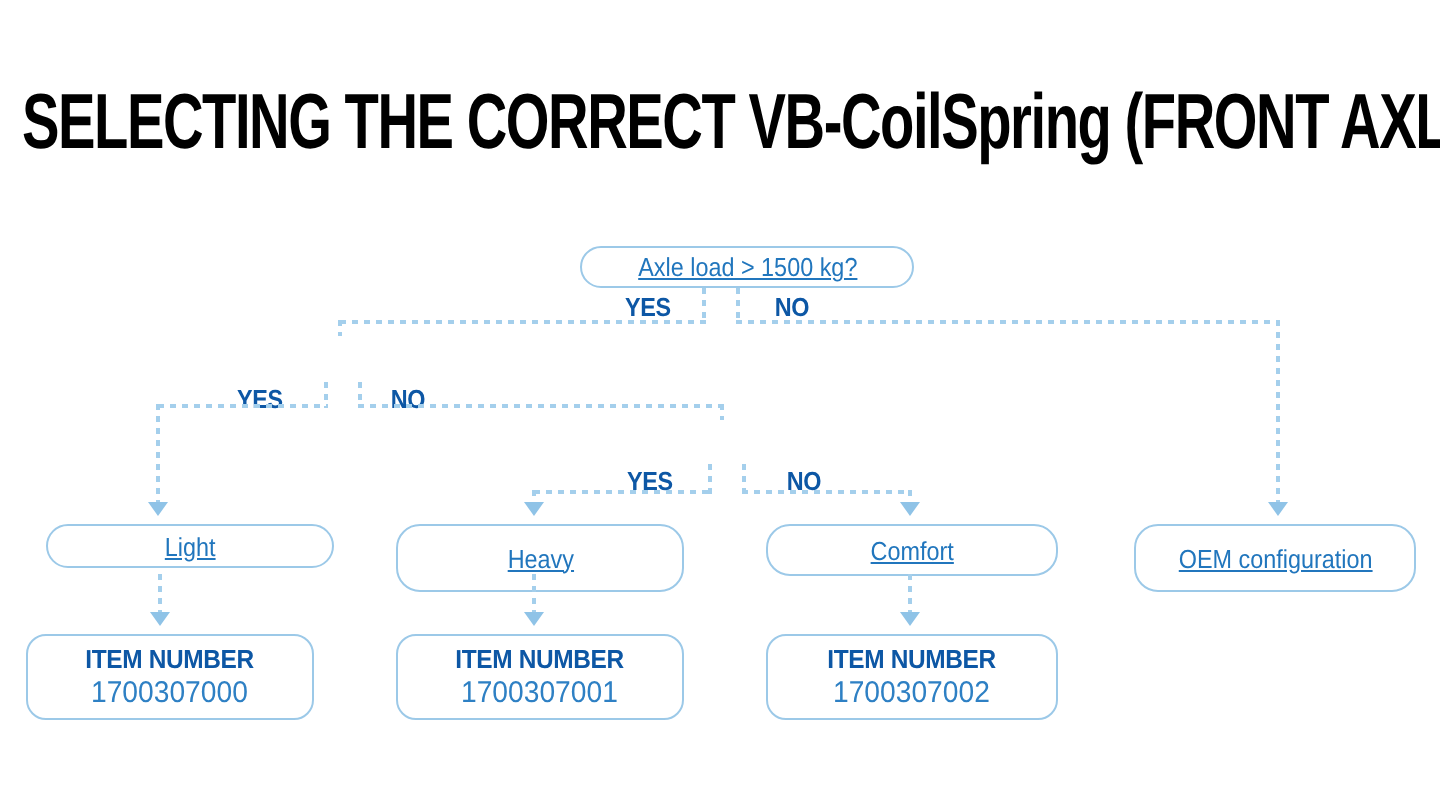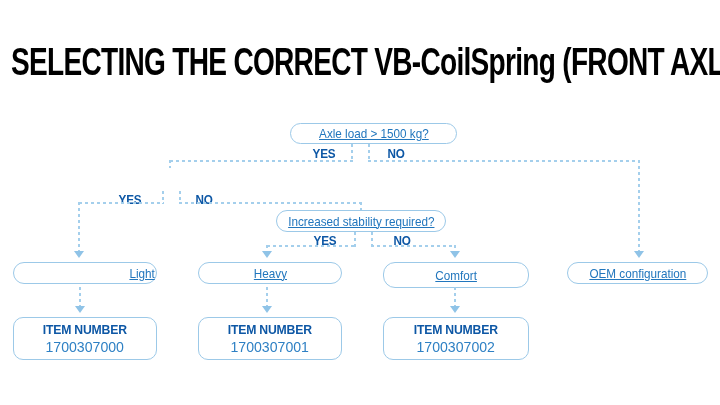--- a/index.html
+++ b/index.html
@@ -102,23 +102,20 @@
 </head>
 <body>
 
 <div id="canvas">
 
   <div class="title">SELECTING THE CORRECT VB-CoilSpring (FRONT AXLE)</div>
 
   <div class="pill" style="left:290px;top:123px;width:167px;height:21px;">
     <span class="lbl">Axle load &gt; 1500 kg?</span>
   </div>
-  <div class="pill" style="left:276px;top:210px;width:170px;height:22px;">
-    <span class="lbl">Increased stability required?</span>
-  </div>
 
   <div class="yn" style="left:324px;top:146px;">YES</div>
   <div class="yn" style="left:396px;top:146px;">NO</div>
   <div class="yn" style="left:130px;top:192px;">YES</div>
   <div class="yn" style="left:204px;top:192px;">NO</div>
   <div class="yn" style="left:325px;top:233px;">YES</div>
   <div class="yn" style="left:402px;top:233px;">NO</div>
 
   <div class="vline" style="left:351px;top:144px;height:18px;"></div>
   <div class="vline" style="left:368px;top:144px;height:18px;"></div>
@@ -138,30 +135,30 @@
 
   <div class="vline" style="left:354px;top:232px;height:15px;"></div>
   <div class="vline" style="left:371px;top:232px;height:15px;"></div>
   <div class="hline" style="left:267px;top:245px;width:89px;"></div>
   <div class="vline" style="left:266px;top:245px;height:6px;"></div>
   <div class="arr" style="left:262px;top:251px;"></div>
   <div class="hline" style="left:371px;top:245px;width:85px;"></div>
   <div class="vline" style="left:454px;top:245px;height:6px;"></div>
   <div class="arr" style="left:450px;top:251px;"></div>
 
-  <div class="pill" style="left:13px;top:262px;width:144px;height:22px;justify-content:flex-end;">
+  <div class="pill" style="left:23px;top:262px;width:144px;height:22px;">
     <span class="lbl">Light</span>
   </div>
-  <div class="pill" style="left:198px;top:262px;width:144px;height:22px;">
+  <div class="pill" style="left:198px;top:262px;width:144px;height:34px;">
     <span class="lbl">Heavy</span>
   </div>
   <div class="pill" style="left:383px;top:262px;width:146px;height:26px;">
     <span class="lbl">Comfort</span>
   </div>
-  <div class="pill" style="left:567px;top:262px;width:141px;height:22px;">
+  <div class="pill" style="left:567px;top:262px;width:141px;height:34px;">
     <span class="lbl">OEM configuration</span>
   </div>
 
   <div class="vline" style="left:79px;top:287px;height:19px;"></div>
   <div class="arr" style="left:75px;top:306px;"></div>
   <div class="vline" style="left:266px;top:287px;height:19px;"></div>
   <div class="arr" style="left:262px;top:306px;"></div>
   <div class="vline" style="left:454px;top:287px;height:19px;"></div>
   <div class="arr" style="left:450px;top:306px;"></div>
 

